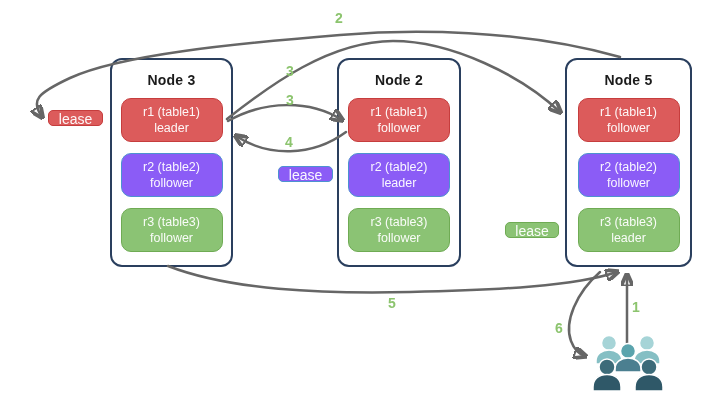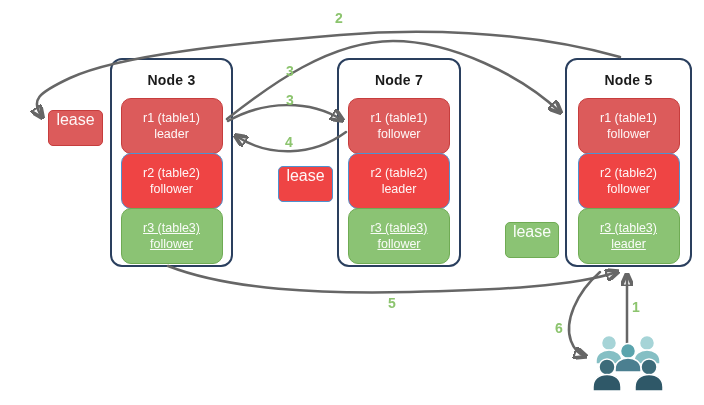--- a/index.html
+++ b/index.html
@@ -16,32 +16,32 @@
   }
   .n1 { left:110px; top:58px; width:123px; height:209px; }
   .n2 { left:337px; top:58px; width:124px; height:209px; }
   .n3 { left:565px; top:58px; width:127px; height:209px; }
   .node-title {
     display:block; text-align:center; margin-top:12px;
     font-size:14px; font-weight:bold; color:#1b1b1b; letter-spacing:.2px;
   }
   .block {
     position:absolute; left:50%; transform:translateX(-50%);
-    width:102px; height:56px; border-radius:10px; box-sizing:border-box;
+    width:102px; height:44px; border-radius:10px; box-sizing:border-box;
     display:flex; flex-direction:column; align-items:center; justify-content:center;
     font-size:12.5px; line-height:1.28; color:rgba(255,255,255,0.95); text-align:center;
   }
-  .b1 { top:38px; } .b2 { top:93px; } .b3 { top:148px;text-decoration:underline; }
+  .b1 { top:38px; } .b2 { top:93px; } .b3 { top:148px; }
   .c-red   { background:#dc5b5b; border:1.5px solid #c63d3d; }
-  .c-blue  { background:#ef4444; border:1.5px solid #4d92d0; }
+  .c-blue  { background:#8b5cf6; border:1.5px solid #4d92d0; }
   .c-green { background:#8bc374; border:1.5px solid #6fab54; }
 
   .lease {
-    position:absolute; box-sizing:border-box; height:36px; border-radius:5px;
-    font-size:16px; line-height:17px; text-align:center;
+    position:absolute; box-sizing:border-box; height:16px; border-radius:5px;
+    font-size:14px; line-height:17px; text-align:center;
     color:rgba(255,255,255,0.95); z-index:3;
   }
   .lease-red   { left:48px;  top:110px; width:55px; }
   .lease-blue  { left:278px; top:166px; width:55px; }
   .lease-green { left:505px; top:222px; width:54px; }
 
   .step {
     position:absolute; z-index:6; font-size:14px; font-weight:bold; color:#8cc46e;
   }
   .s2  { left:335px; top:10px; }
@@ -84,21 +84,21 @@
       <span>r2 (table2)</span>
       <span>follower</span>
     </div>
     <div class="block b3 c-green">
       <span>r3 (table3)</span>
       <span>follower</span>
     </div>
   </div>
 
   <div class="node n2">
-    <span class="node-title">Node 7</span>
+    <span class="node-title">Node 2</span>
     <div class="block b1 c-red">
       <span>r1 (table1)</span>
       <span>follower</span>
     </div>
     <div class="block b2 c-blue">
       <span>r2 (table2)</span>
       <span>leader</span>
     </div>
     <div class="block b3 c-green">
       <span>r3 (table3)</span>

